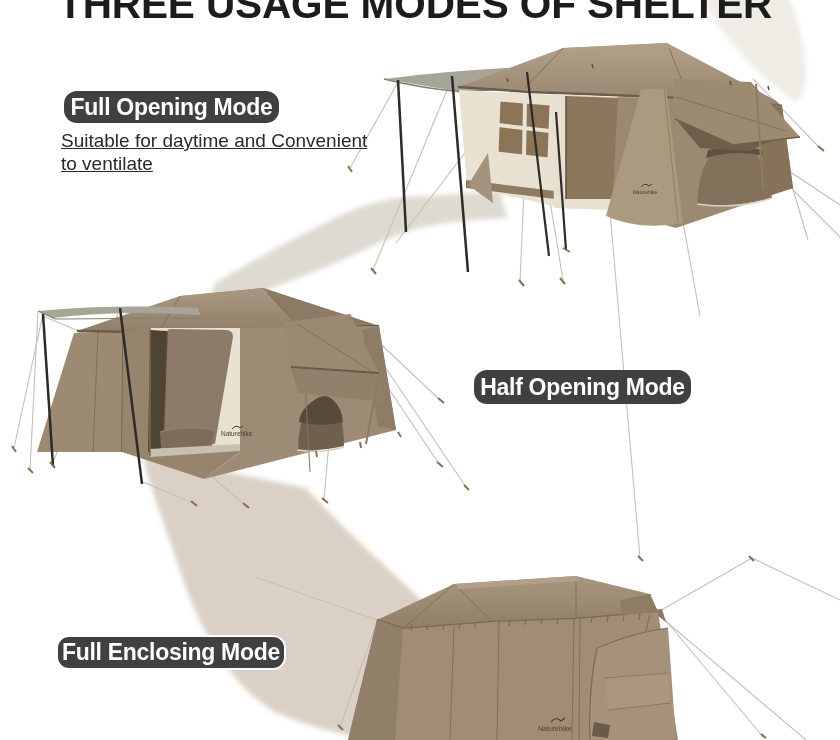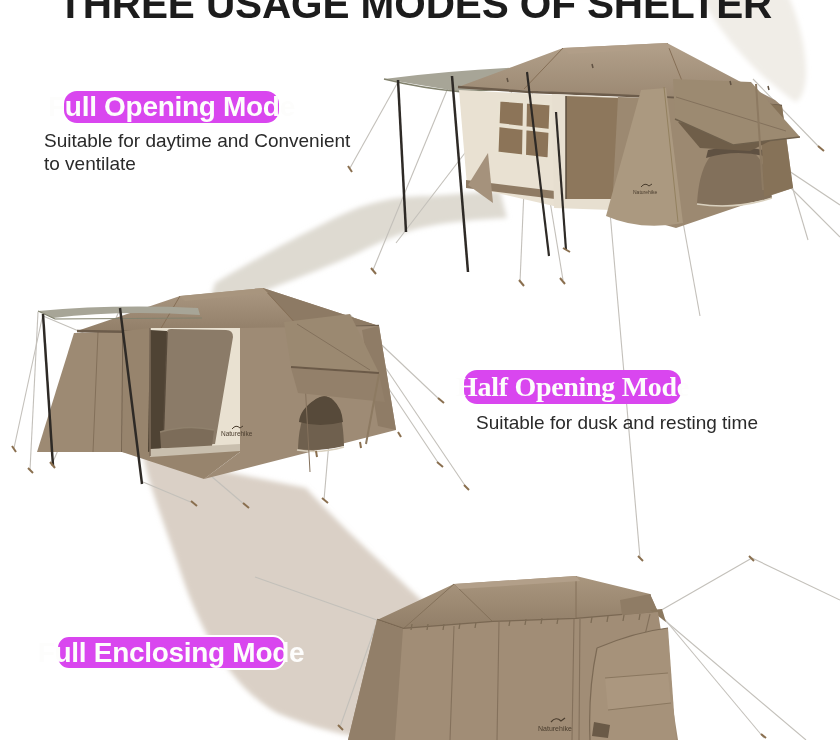--- a/index.html
+++ b/index.html
@@ -1,22 +1,22 @@
 <!DOCTYPE html>
 <html><head>
 <meta charset="utf-8">
 <style>
   html,body{margin:0;padding:0;}
   body{width:840px;height:740px;overflow:hidden;background:#ffffff;
        font-family:"Liberation Sans", sans-serif;}
   .stage{position:relative;width:840px;height:740px;overflow:hidden;}
   .title{position:absolute;left:58px;top:-20px;font-size:40.5px;font-weight:700;
          color:#1c1c1c;white-space:nowrap;letter-spacing:-0.1px;line-height:48px;}
-  .badge{position:absolute;background:#d946ef;color:#fdfdfc;font-weight:700;
-         font-size:28px;letter-spacing:-0.3px;border-radius:13px;display:flex;align-items:center;
+  .badge{position:absolute;background:#404040;color:#fdfdfc;font-weight:700;
+         font-size:23px;letter-spacing:-0.3px;border-radius:13px;display:flex;align-items:center;
          justify-content:center;white-space:nowrap;box-sizing:border-box;}
   .para{position:absolute;color:#2a2a2a;font-size:19px;line-height:23px;letter-spacing:0px;}
 </style>
 </head>
 <body>
 <div class="stage">
 
   <svg width="840" height="740" viewBox="0 0 840 740" style="position:absolute;left:0;top:0;">
     <defs>
       <filter id="soft" x="-20%" y="-20%" width="140%" height="140%">
@@ -258,21 +258,20 @@
 
       <text x="538" y="731" font-size="7" fill="#4a3d2e" font-family="Liberation Sans">Naturehike</text>
       <path d="M551,722 Q556,716 561,721 L565,718" stroke="#4a3d2e" stroke-width="1.2" fill="none"></path>
     </g>
   </svg>
 
   <div class="title">THREE USAGE MODES OF SHELTER</div>
 
   <div class="badge" style="left:64px;top:91px;width:215px;height:32px;">Full Opening Mode</div>
 
-  <div class="para" style="left:44px;top:129px;">Suitable for daytime and Convenient<br>to ventilate</div>
-
-  <div class="badge" style="left:464px;top:370px;width:217px;height:34px;font-family:Liberation Serif, serif;">Half Opening Mode</div>
-
-  <div class="para" style="left:476px;top:411px;">Suitable for dusk and resting time</div>
+  <div class="para" style="left:61px;top:129px;text-decoration:underline;">Suitable for daytime and Convenient<br>to ventilate</div>
+
+  <div class="badge" style="left:474px;top:370px;width:217px;height:34px;">Half Opening Mode</div>
+
 
   <div class="badge" style="left:56px;top:635px;width:230px;height:35px;border:2.5px solid #ffffff;">Full Enclosing Mode</div>
 
 </div>
 
 </body></html>

